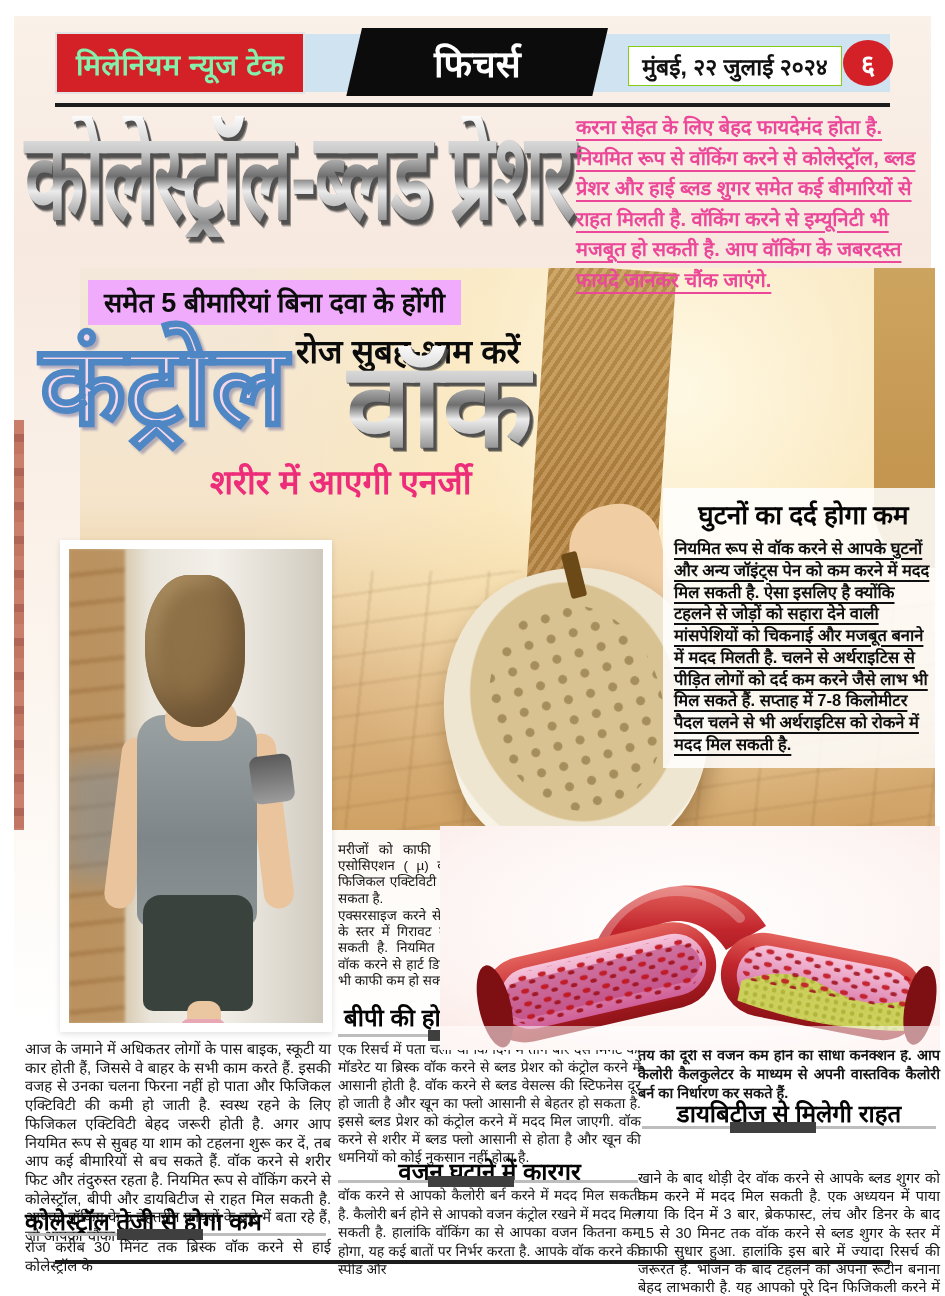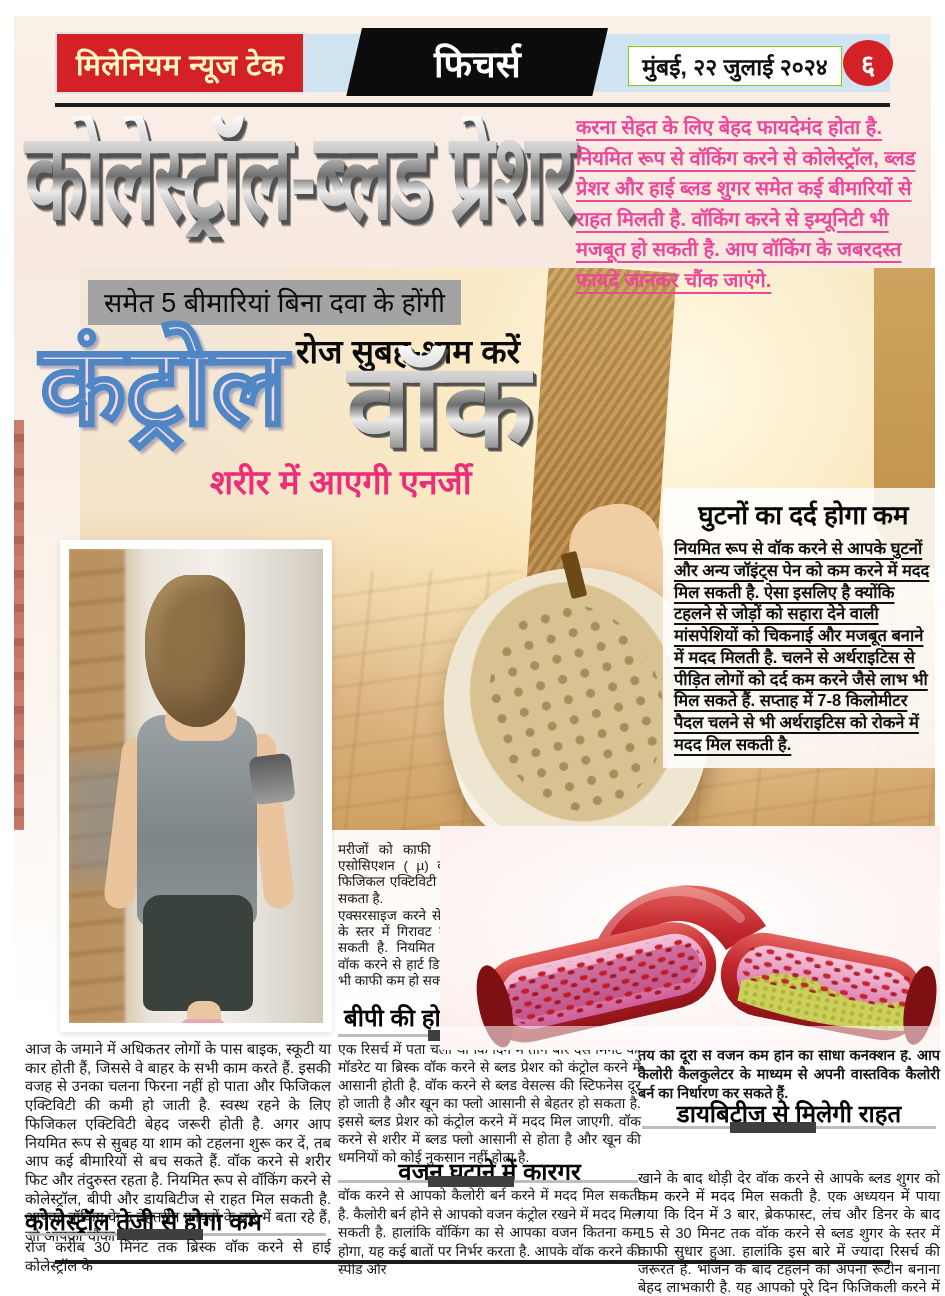--- a/index.html
+++ b/index.html
@@ -5,40 +5,40 @@
   html,body{margin:0;padding:0;background:#ffffff;}
   .page{position:relative;width:945px;height:1296px;background:#ffffff;overflow:hidden;
         font-family:"Liberation Sans","DejaVu Sans",sans-serif;}
   .paper{position:absolute;left:14px;top:16px;width:917px;height:1262px;
          background:linear-gradient(180deg,#faf1e9 0%,#f7e9e0 18%,#faf0e7 38%,#fdf8f3 62%,#ffffff 80%);}
 
   
   .mast-bar{position:absolute;left:55px;top:34px;width:835px;height:58px;background:#cfe3f1;}
   .brand-box{position:absolute;left:55px;top:32px;width:250px;height:62px;background:#d42127;
              border:2px solid #e3e3e3;box-sizing:border-box;display:flex;align-items:center;justify-content:center;}
-  .brand-box span{color:#fef9c3;font-size:29px;font-weight:800;letter-spacing:.5px;}
+  .brand-box span{color:#86efac;font-size:29px;font-weight:800;letter-spacing:.5px;}
   .section-band{position:absolute;left:362px;top:28px;width:246px;height:68px;background:#0c0c0c;
                 transform:skewX(-13deg);transform-origin:top left;display:flex;align-items:center;justify-content:center;}
   .section-band span{transform:skewX(13deg);color:#fff;font-size:37px;font-weight:800;}
   .date-box{position:absolute;left:628px;top:46px;width:212px;height:38px;background:#fff;border:1px solid #84cc16;
             display:flex;align-items:center;justify-content:center;font-size:23px;font-weight:700;color:#111;}
   .page-circle{position:absolute;left:843px;top:40px;width:50px;height:46px;border-radius:50%;background:#d42127;
                display:flex;align-items:center;justify-content:center;color:#fff;font-size:27px;font-weight:800;}
   .mast-rule{position:absolute;left:55px;top:103px;width:835px;height:4px;background:#1c1c1c;}
   .bottom-rule{position:absolute;left:55px;top:1260px;width:835px;height:4px;background:#1c1c1c;}
 
   
   .metal{font-weight:800;
          background:linear-gradient(180deg,#fbfbfb 0%,#c9c9c9 30%,#6f6f6f 50%,#ececec 62%,#8f8f8f 88%,#bdbdbd 100%);
          -webkit-background-clip:text;background-clip:text;color:transparent;
          filter:drop-shadow(3px 3px 0 rgba(70,70,70,.85)) drop-shadow(1px 1px 0 rgba(40,40,40,.6));}
   .headline{position:absolute;left:20px;top:116px;width:558px;text-align:center;font-size:78px;line-height:1;
             white-space:nowrap;transform:scaleY(1.55);transform-origin:top center;letter-spacing:-2px;}
-  .subhead{position:absolute;left:88px;top:280px;background:#a3a3a3;padding:3px 16px 5px;
-           font-size:27px;font-weight:400;color:#0c0c0c;}
+  .subhead{position:absolute;left:88px;top:280px;background:#f0abfc;padding:3px 16px 5px;
+           font-size:27px;font-weight:700;color:#0c0c0c;}
 
   
   .intro{position:absolute;left:576px;top:112px;width:362px;font-size:20px;font-weight:700;line-height:1.53;
          color:#ec4899;text-decoration:underline;text-decoration-thickness:2px;text-underline-offset:5px;}
 
   
   .kicker{position:absolute;left:296px;top:328px;font-size:33px;font-weight:800;color:#0b0b0b;}
   .title-pink{position:absolute;left:40px;top:330px;font-size:112px;line-height:1;font-weight:800;
               color:#f6d7e8;-webkit-text-stroke:3px #4f86c4;
               filter:drop-shadow(3px 3px 1px rgba(120,120,160,.55));}

